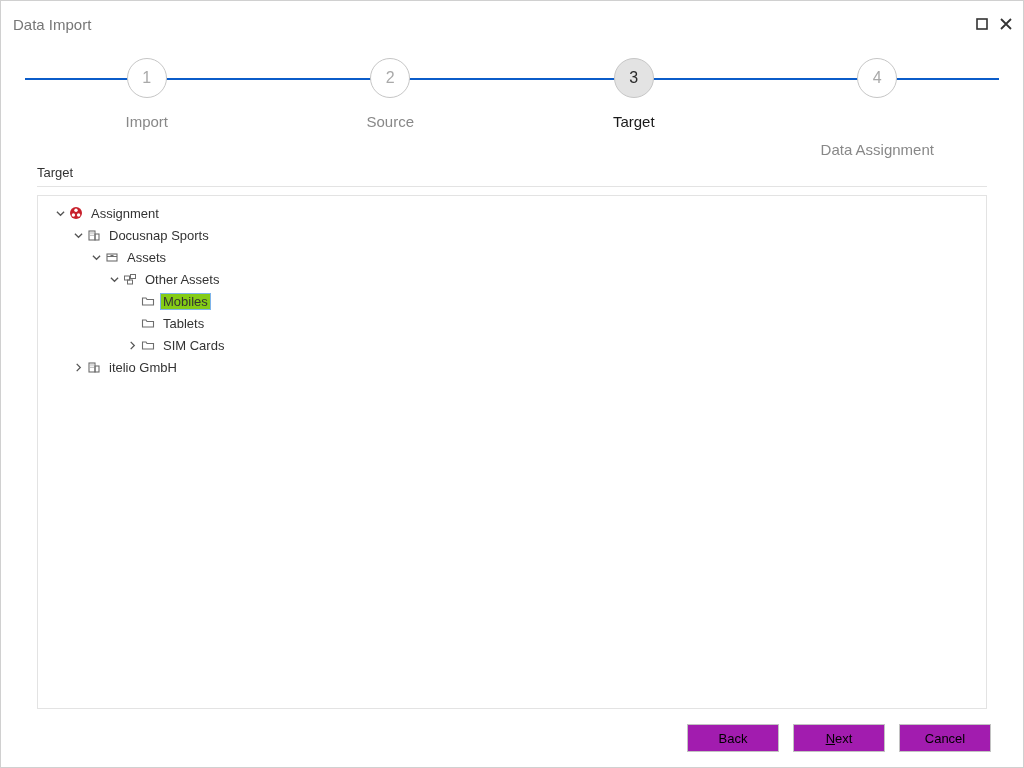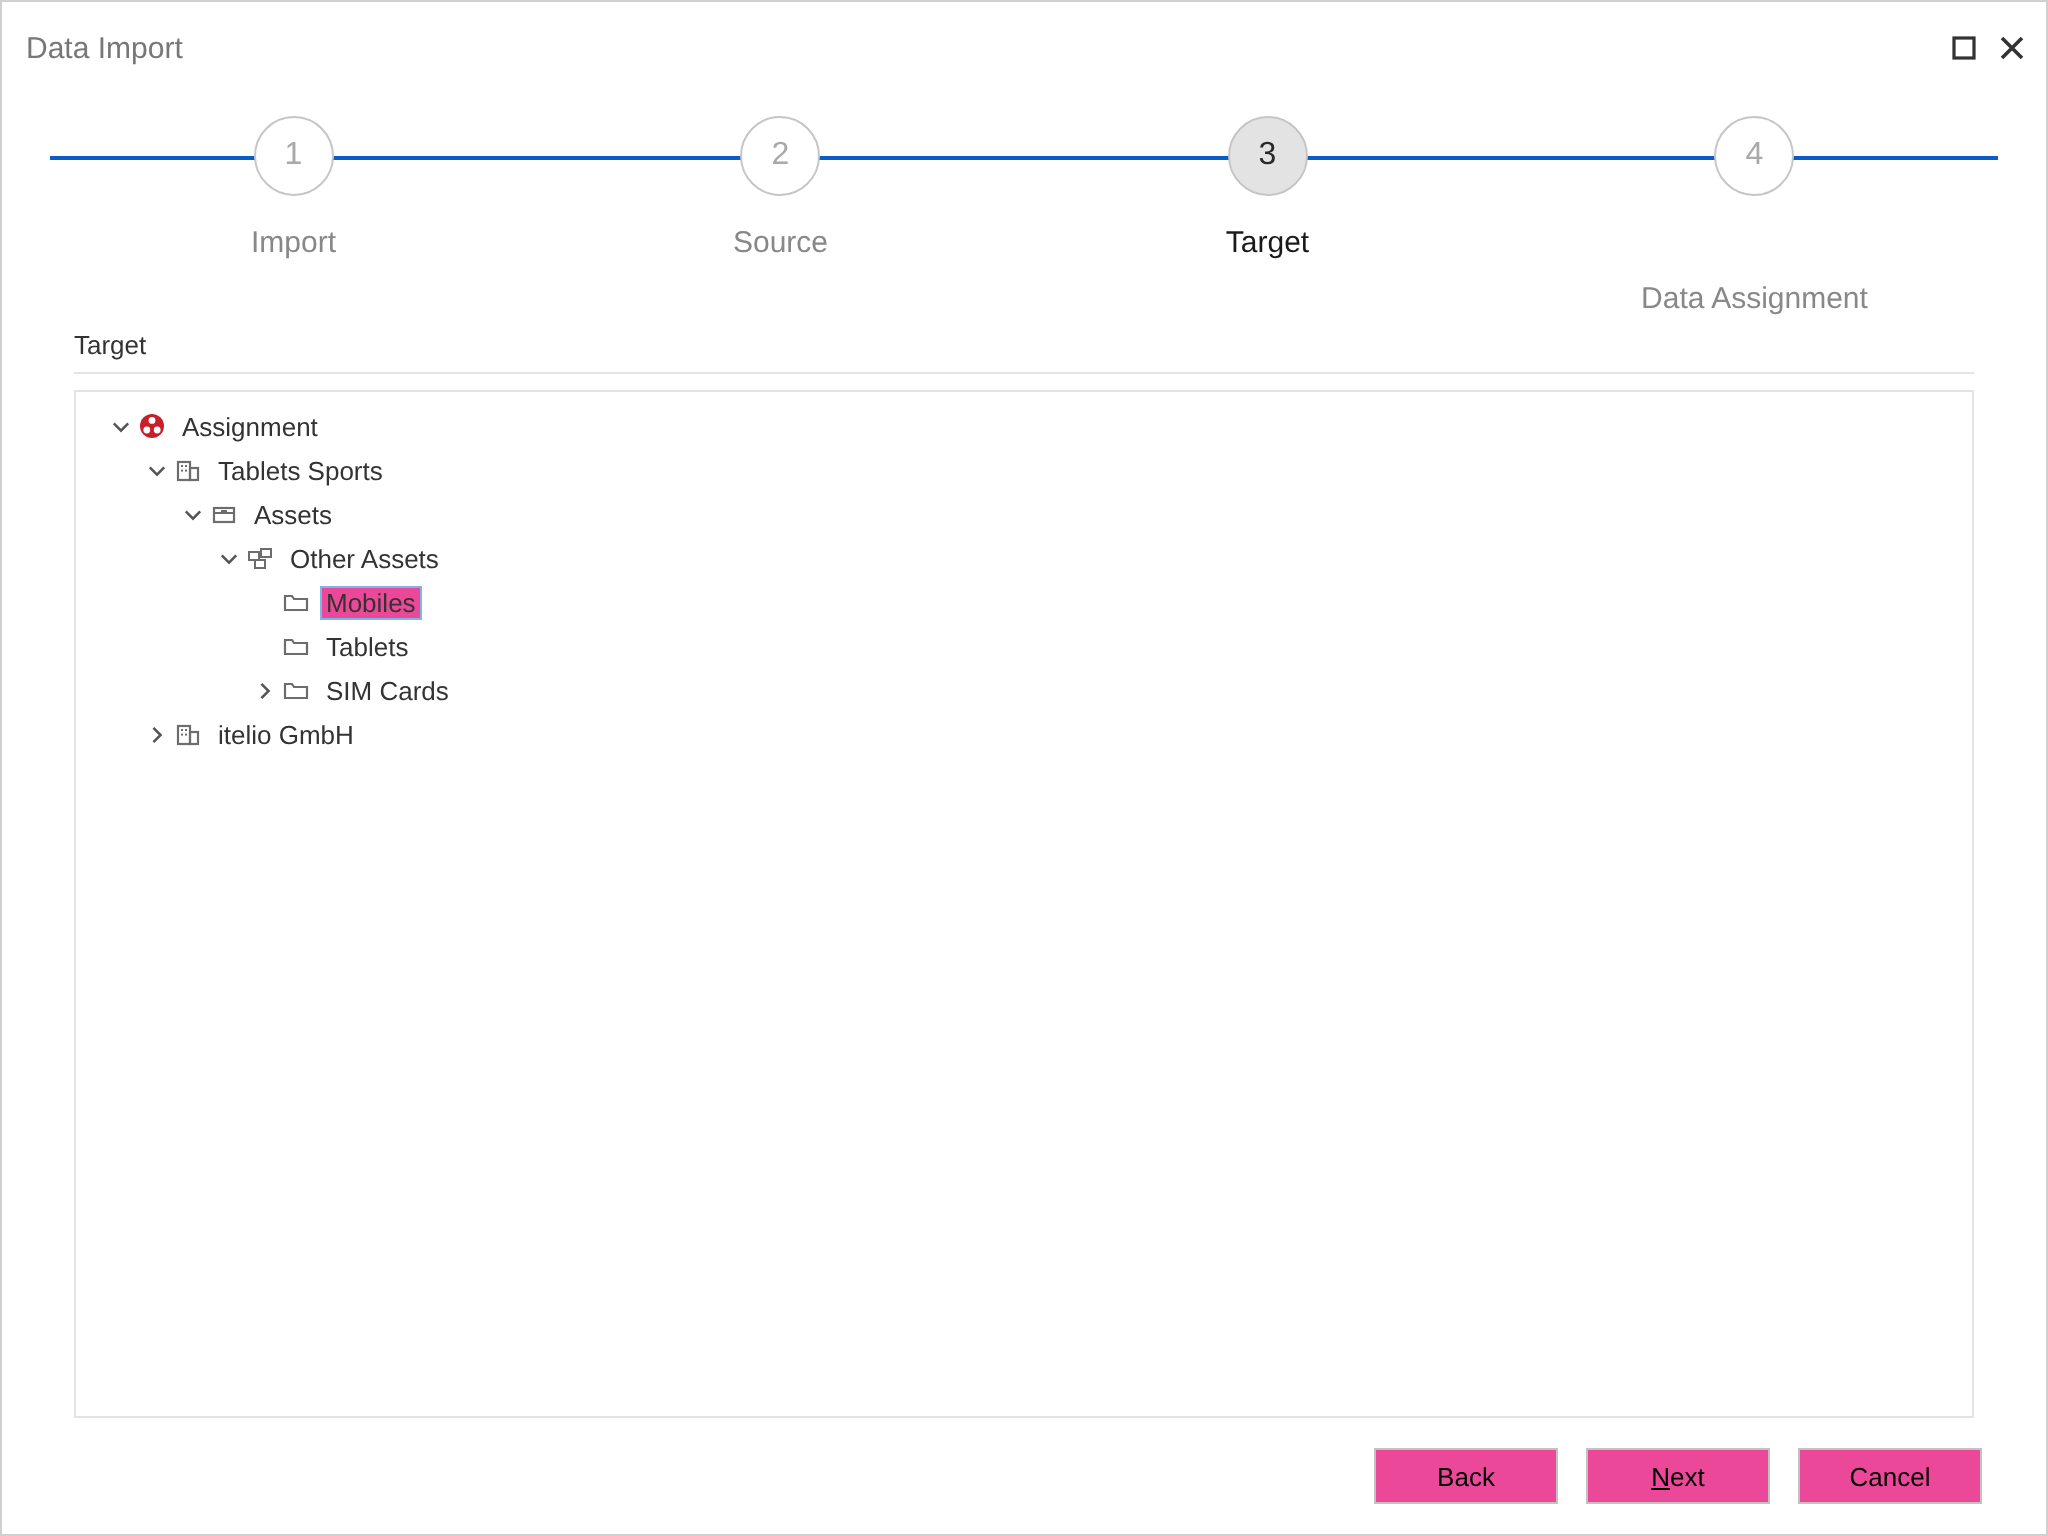--- a/index.html
+++ b/index.html
@@ -124,21 +124,21 @@
   .tree-row .expander.blank { visibility: hidden; }
   .tree-row .icon {
     width: 16px; height: 16px;
     display: flex; align-items: center; justify-content: center;
     margin-right: 4px;
   }
   .tree-row .node-label {
     padding: 1px 3px;
   }
   .tree-row.selected .node-label {
-    background: #ec4899;
+    background: #84cc16;
     border: 1px solid #7eb4ea;
     padding: 0 2px;
   }
 
   
   .ind1 { padding-left: 10px; }
   .ind2 { padding-left: 28px; }
   .ind3 { padding-left: 46px; }
   .ind4 { padding-left: 64px; }
   .ind5 { padding-left: 82px; }
@@ -149,21 +149,21 @@
     display: flex;
     align-items: center;
     justify-content: flex-end;
     gap: 14px;
     padding: 0 32px;
   }
   .btn {
     min-width: 92px;
     height: 28px;
     border: 1px solid #c2c2c2;
-    background: #ec4899;
+    background: #a21caf;
     font-family: inherit;
     font-size: 13px;
     cursor: pointer;
   }
 
   svg { display: block; }
 </style>
 </head>
 <body>
 
@@ -238,21 +238,21 @@
         <span class="icon">
           <svg width="14" height="14" viewBox="0 0 14 14">
               <rect x="2" y="3" width="6" height="9" fill="none" stroke="#6d6d6d" stroke-width="1.1"></rect>
               <rect x="8" y="6" width="4" height="6" fill="none" stroke="#6d6d6d" stroke-width="1.1"></rect>
               <rect x="3.5" y="4.5" width="1" height="1" fill="#6d6d6d"></rect>
               <rect x="5.5" y="4.5" width="1" height="1" fill="#6d6d6d"></rect>
               <rect x="3.5" y="6.8" width="1" height="1" fill="#6d6d6d"></rect>
               <rect x="5.5" y="6.8" width="1" height="1" fill="#6d6d6d"></rect>
             </svg>
         </span>
-        <span class="node-label">Tablets Sports</span>
+        <span class="node-label">Docusnap Sports</span>
       </div>
 
       <div class="tree-row ind3">
         <span class="expander">
           <svg width="9" height="9" viewBox="0 0 10 10">
               <path d="M1 3 L5 7 L9 3" fill="none" stroke="#555" stroke-width="1.4"></path>
             </svg>
         </span>
         <span class="icon">
           <svg width="14" height="14" viewBox="0 0 14 14">

